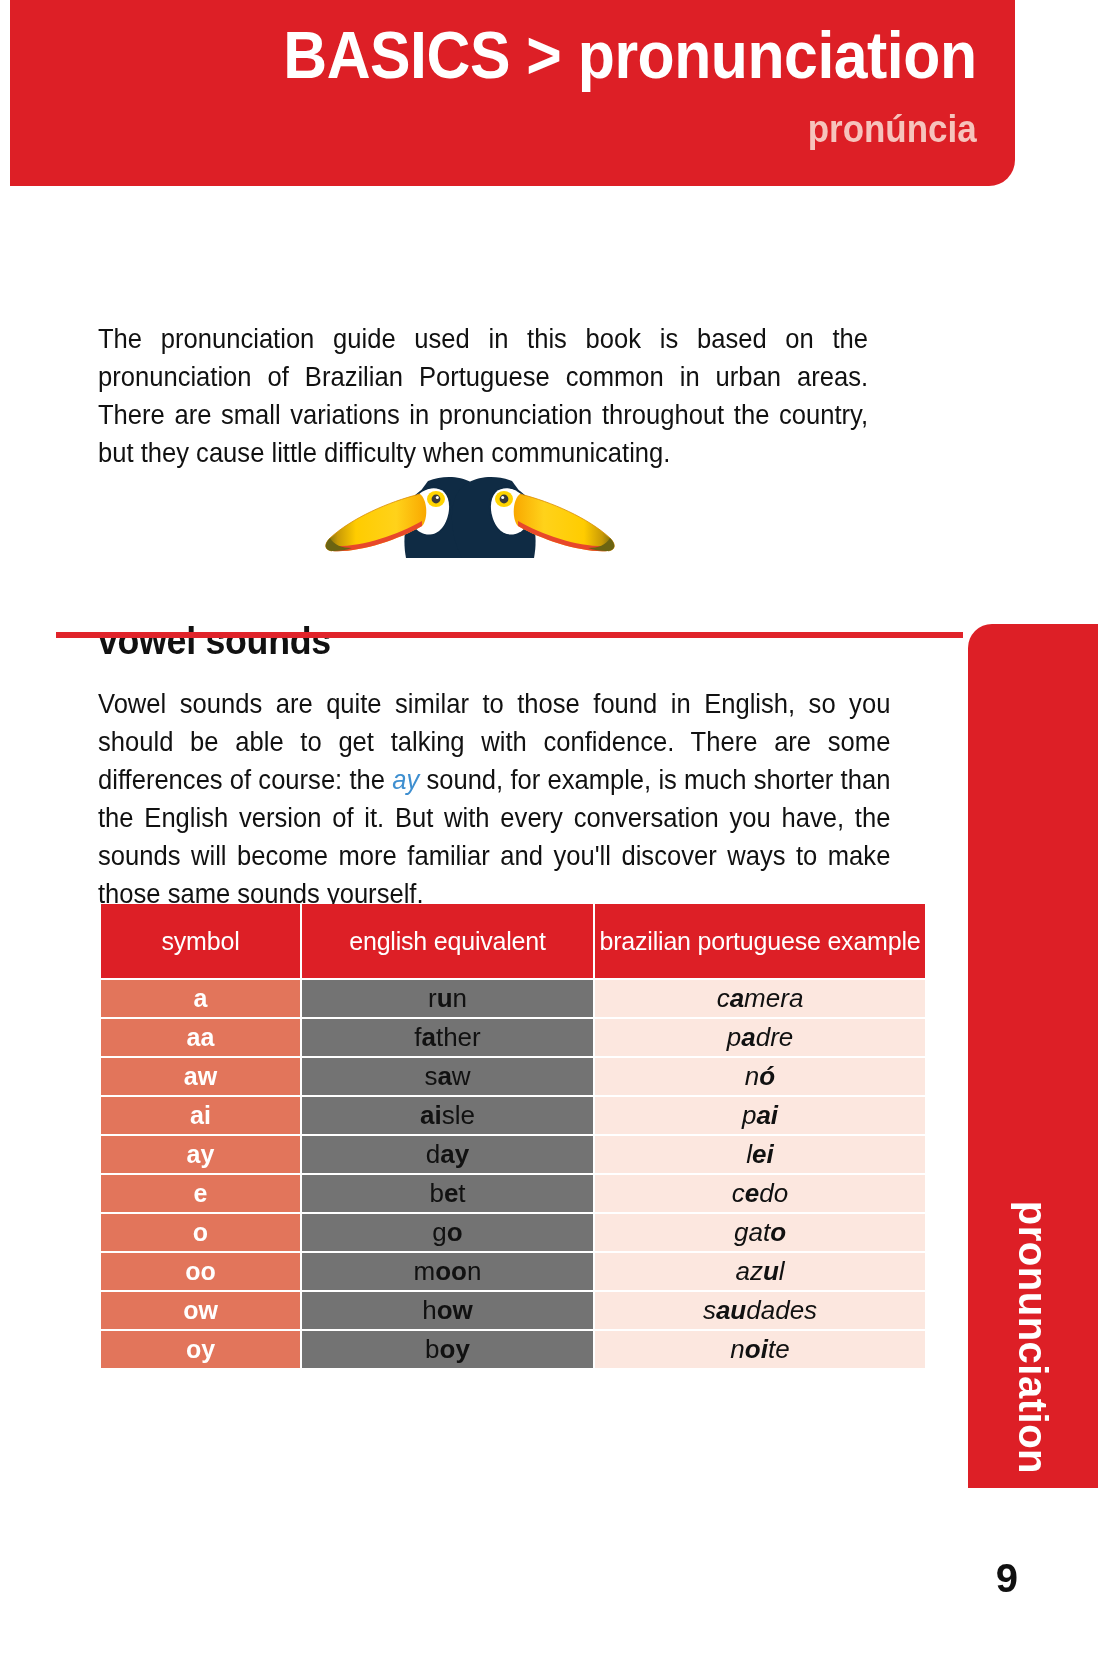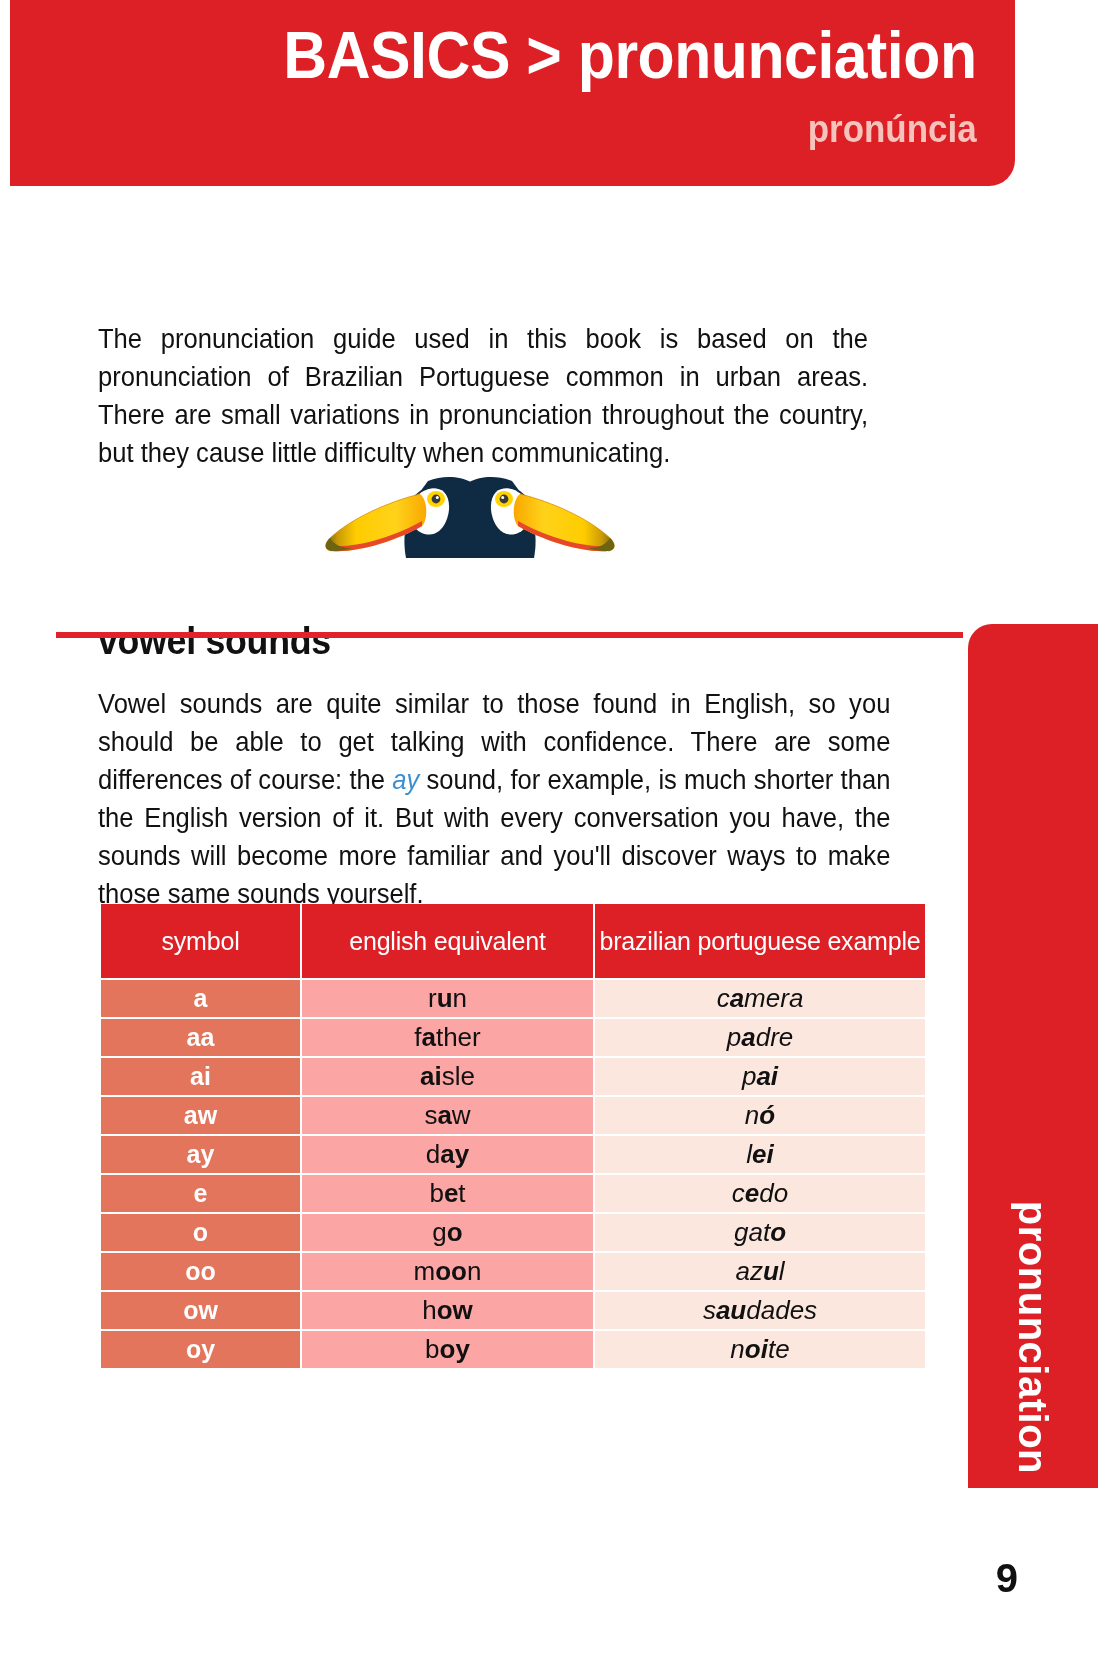--- a/index.html
+++ b/index.html
@@ -148,21 +148,21 @@
   .col-english { width: 291px; }
   .col-example { width: 330px; }
 
   td.cell-symbol {
     background: #E2755B;
     color: #ffffff;
     font-weight: bold;
     font-size: 25px;
   }
   td.cell-english {
-    background: #fca5a5;
+    background: #737373;
   }
   td.cell-example {
     background: #FCE7DF;
     font-style: italic;
     margin-left: 8px;
   }
   td.cell-english b { font-weight: bold; }
   td.cell-example b { font-weight: bold; font-style: italic; }
 
   
@@ -289,30 +289,30 @@
         <td class="cell-symbol">a</td>
         <td class="cell-english">r<b>u</b>n</td>
         <td class="cell-example">c<b>a</b>mera</td>
       </tr>
       <tr>
         <td class="cell-symbol">aa</td>
         <td class="cell-english">f<b>a</b>ther</td>
         <td class="cell-example">p<b>a</b>dre</td>
       </tr>
       <tr>
+        <td class="cell-symbol">aw</td>
+        <td class="cell-english">s<b>a</b>w</td>
+        <td class="cell-example">n<b>ó</b></td>
+      </tr>
+      <tr>
         <td class="cell-symbol">ai</td>
         <td class="cell-english"><b>ai</b>sle</td>
         <td class="cell-example">p<b>ai</b></td>
       </tr>
       <tr>
-        <td class="cell-symbol">aw</td>
-        <td class="cell-english">s<b>a</b>w</td>
-        <td class="cell-example">n<b>ó</b></td>
-      </tr>
-      <tr>
         <td class="cell-symbol">ay</td>
         <td class="cell-english">d<b>ay</b></td>
         <td class="cell-example">l<b>ei</b></td>
       </tr>
       <tr>
         <td class="cell-symbol">e</td>
         <td class="cell-english">b<b>e</b>t</td>
         <td class="cell-example">c<b>e</b>do</td>
       </tr>
       <tr>

